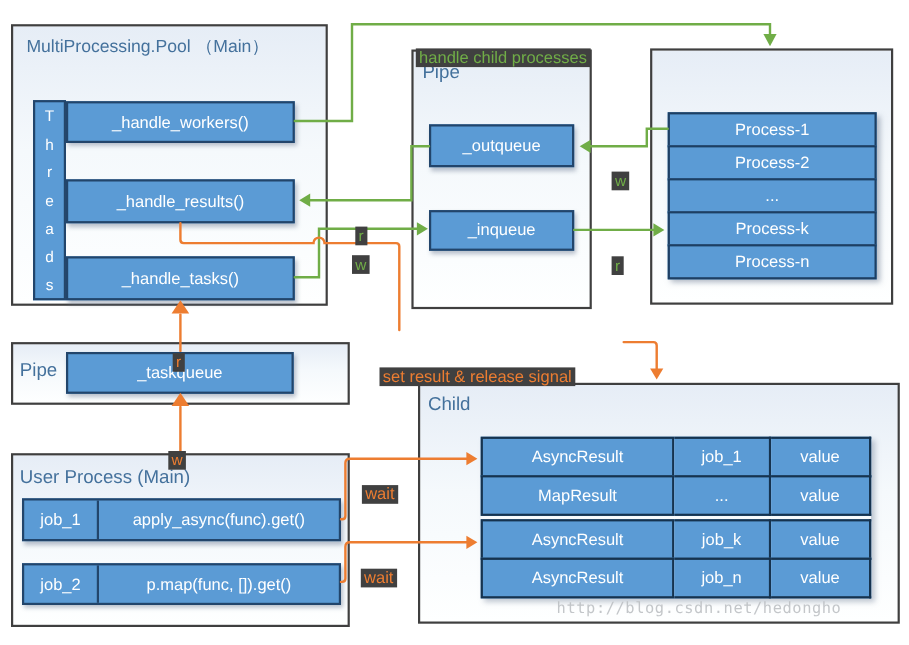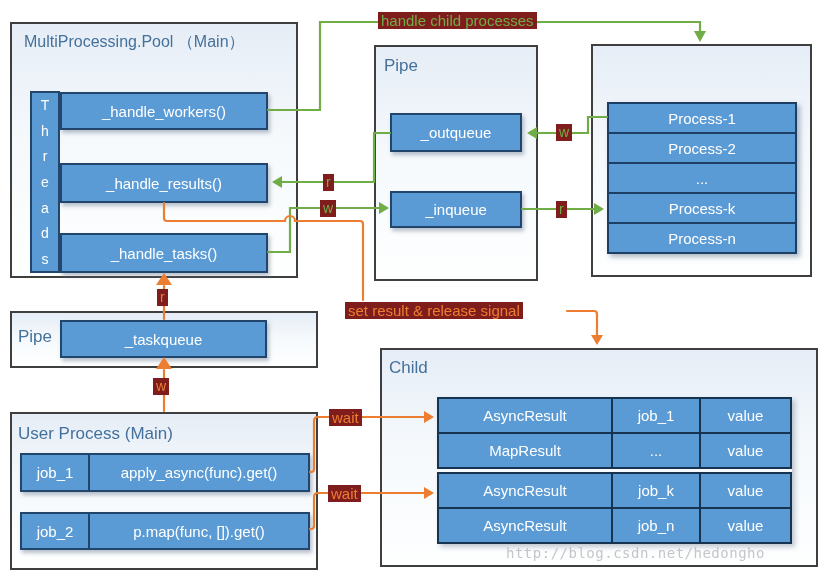--- a/index.html
+++ b/index.html
@@ -50,22 +50,22 @@
   .jrow {
     position:absolute; display:flex; z-index:3; box-sizing:border-box;
     border:2px solid #22456b; background:#5b9bd5; color:#fff; font-size:15px;
     box-shadow:2px 3px 4px rgba(100,115,140,.45);
   }
   .jcell1 { width:66px; border-right:2px solid #22456b;
             display:flex; align-items:center; justify-content:center; }
   .jcell2 { flex:1; display:flex; align-items:center; justify-content:center; }
   .lines { position:absolute; left:0; top:0; z-index:5; pointer-events:none; }
   .lbl {
-    position:absolute; z-index:6; background:#7f1d1d; padding:0 3px;
-    line-height:17px; font-size:15px; white-space:nowrap;
+    position:absolute; z-index:6; background:#404040; padding:0 3px;
+    line-height:17px; font-size:15px; white-space:nowrap;margin-top:32px;
   }
   .lbl.small { font-size:14px; }
   .lbl.green { color:#70AD47; }
   .lbl.orange { color:#ED7D31; }
   .watermark {
     position:absolute; left:506px; top:545px; z-index:7;
     color:rgba(185,188,192,0.85); font-family:"DejaVu Sans Mono", monospace;
     font-size:14px; letter-spacing:0.5px; white-space:nowrap;
   }
 </style>

